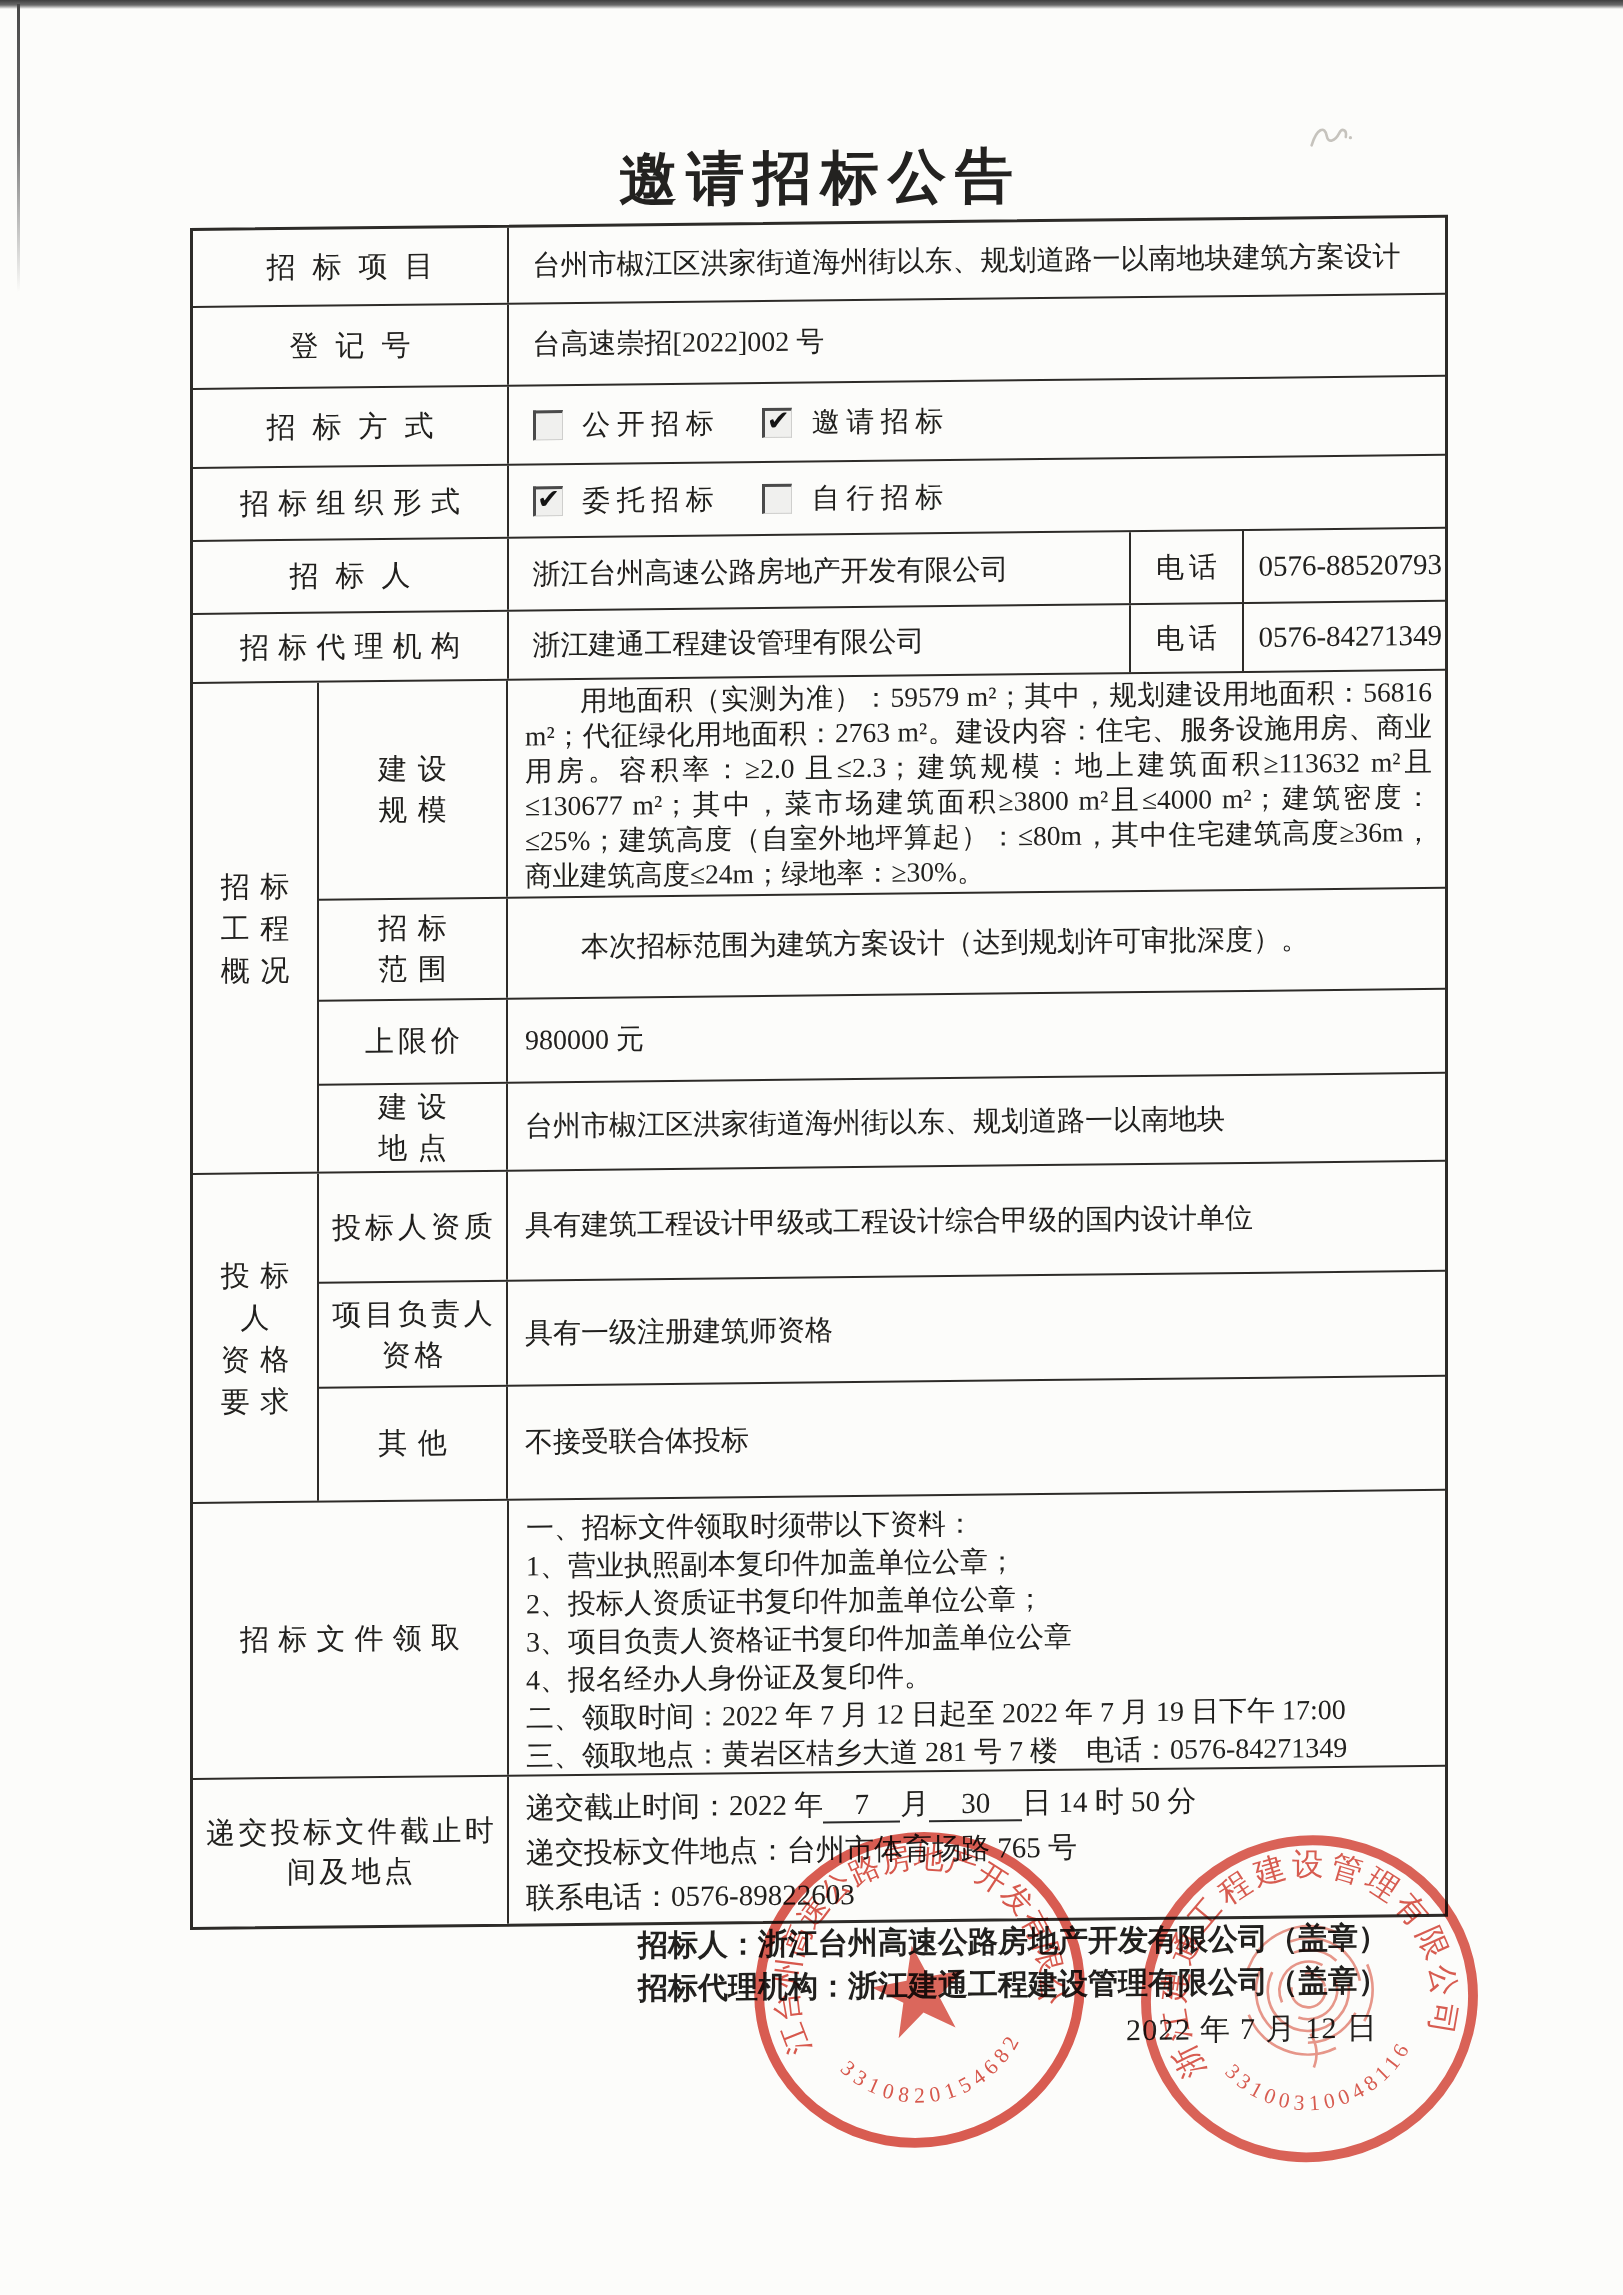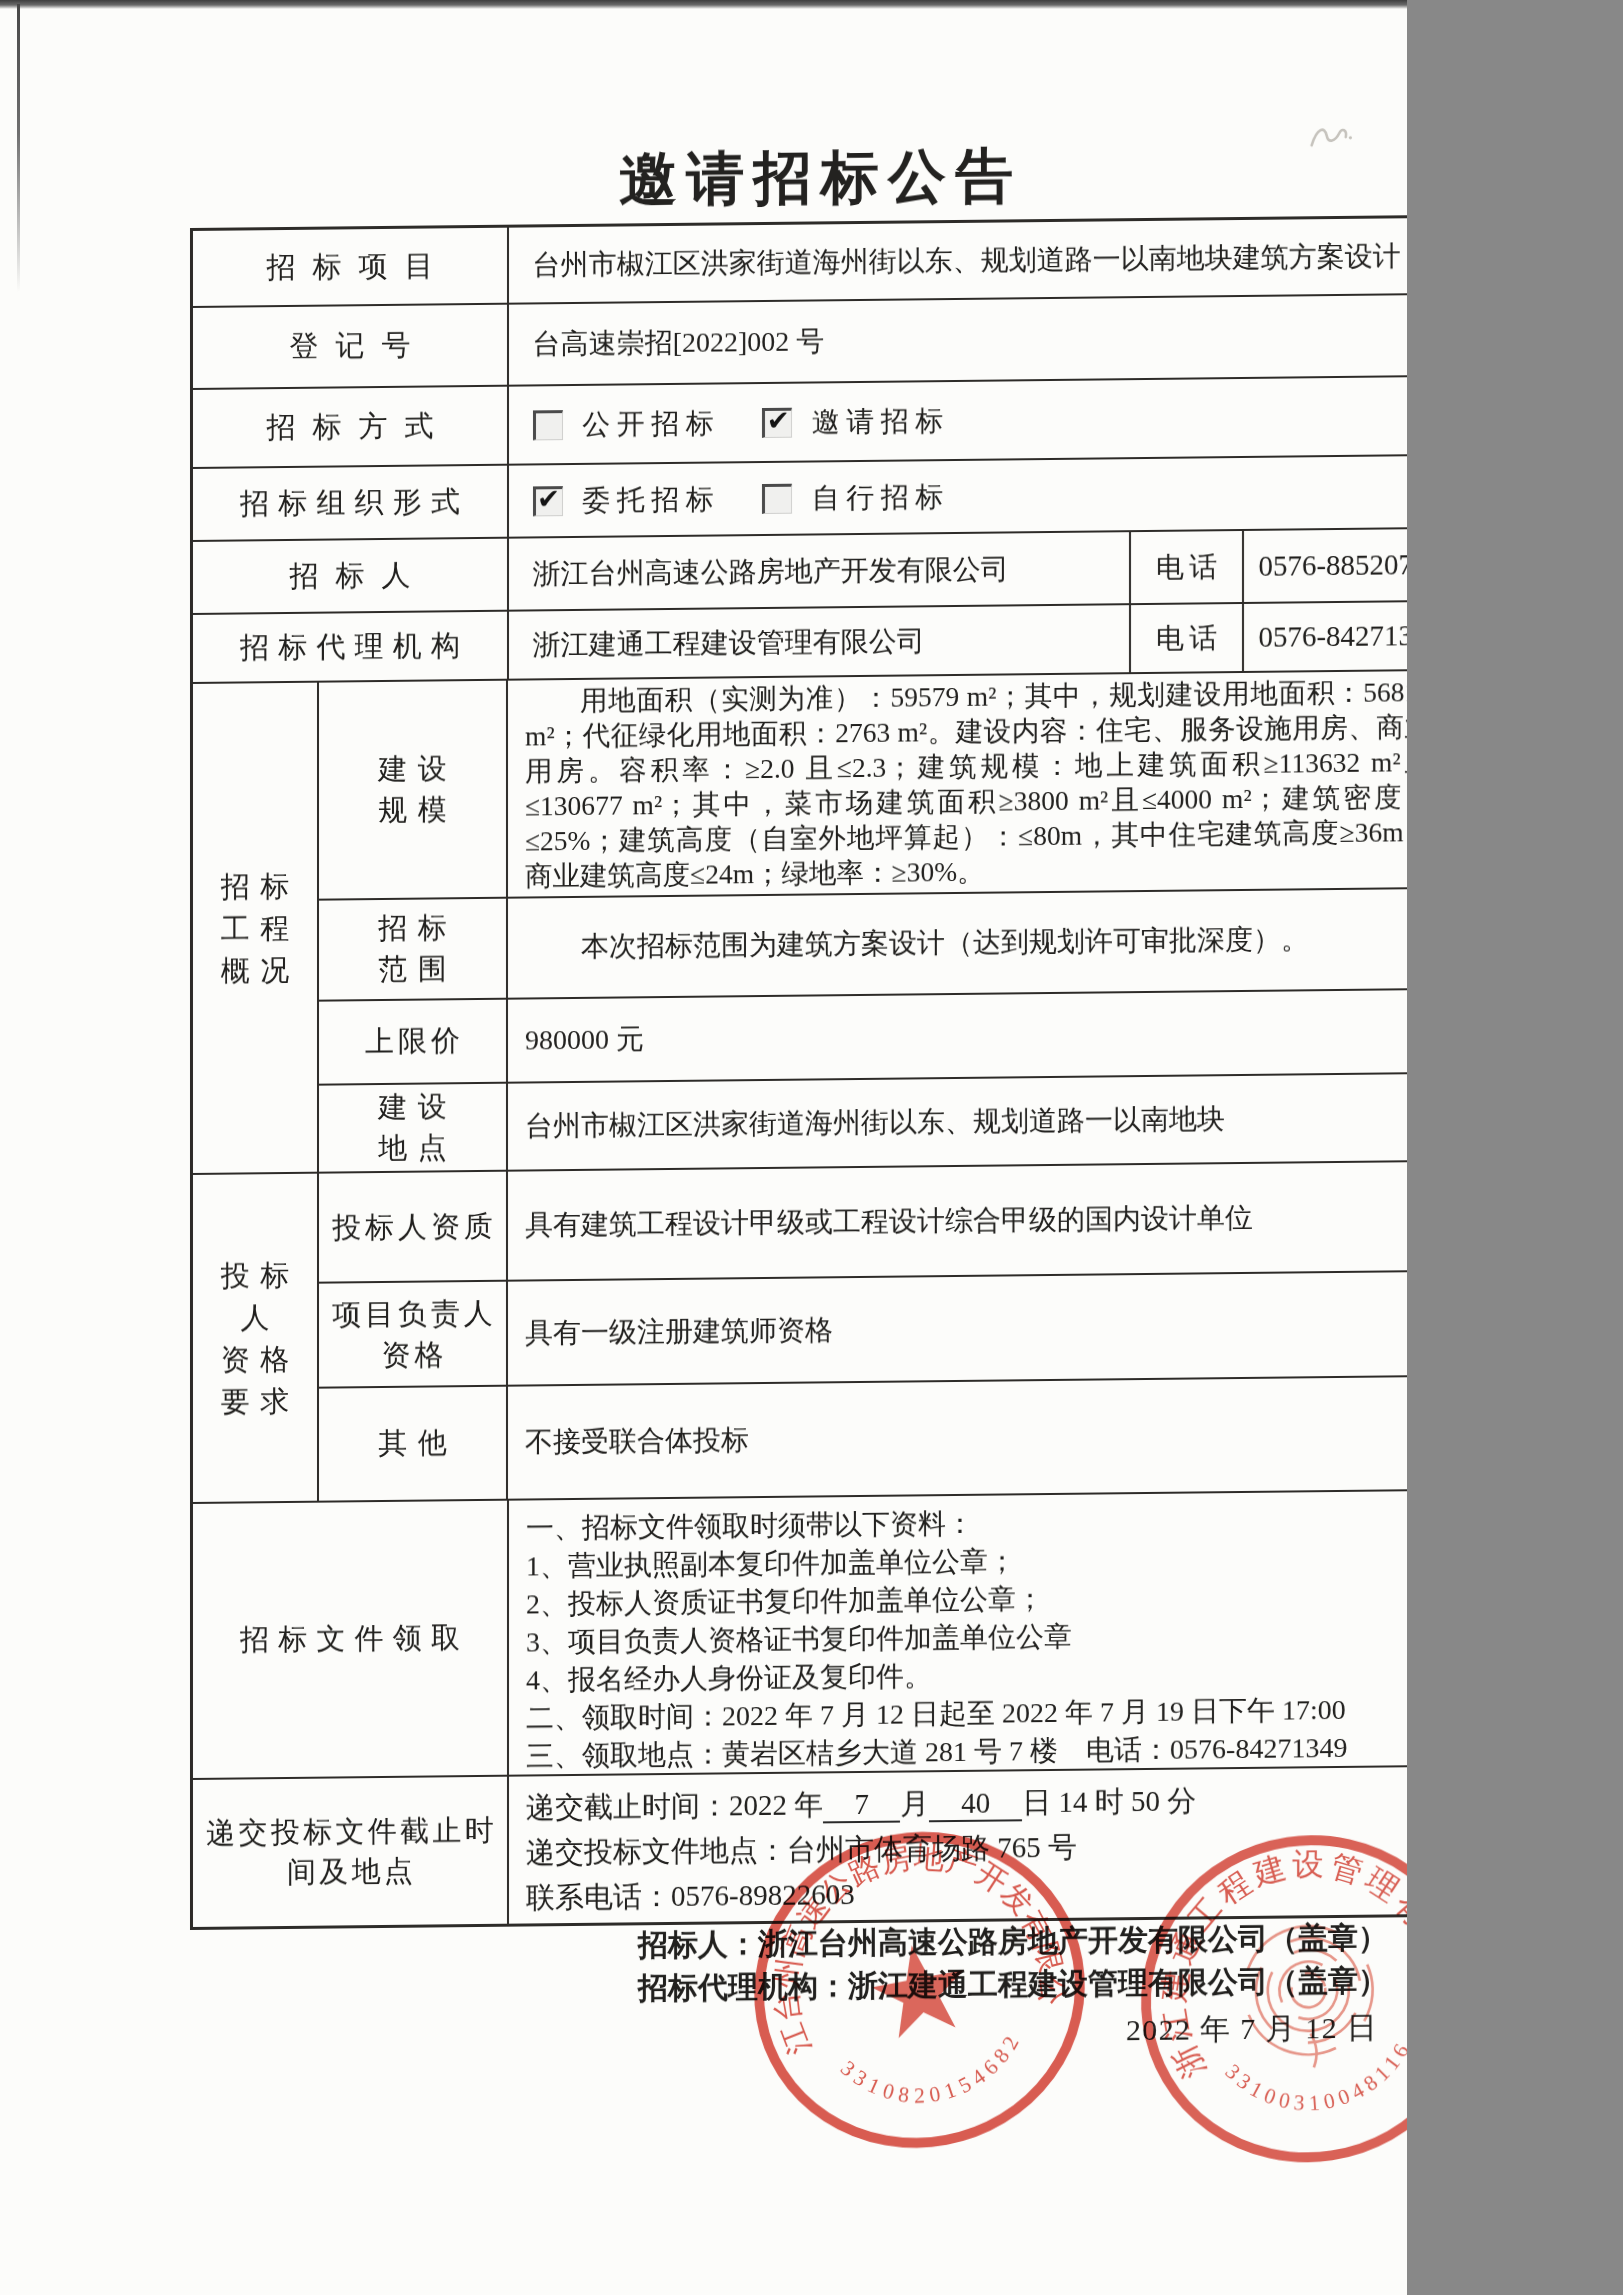--- a/index.html
+++ b/index.html
@@ -4,21 +4,21 @@
 <style>
   :root{
     --ink:#21201e;
     --line:#2d2b28;
     --red:#cf372a;
     --paper:#fcfcfa;
   }
   html,body{margin:0;padding:0;background:#888;}
   .page{
     position:relative;
-    width:1407px;height:2295px;
+    width:1623px;height:2295px;
     background:var(--paper);
     overflow:hidden;
     font-family:"Liberation Serif","DejaVu Serif",serif;
     color:var(--ink);
   }
   
   .scan-band{position:absolute;top:0;left:0;width:1623px;height:9.2px;
     background:linear-gradient(to bottom,#3e3e3e 0%,#6a6a6a 55%,rgba(120,120,120,0) 100%);}
   .scan-line{position:absolute;top:3.9px;left:17px;width:3.3px;height:288px;
     background:linear-gradient(to bottom,#474747 0%,#6f6f6f 45%,rgba(130,130,130,0) 100%);}
@@ -272,21 +272,21 @@
       </div>
 
       <div class="tr" style="height:149px">
         <div class="c-label sp-s">
           <div>
             <span style="display:block">递交投标文件截止时</span>
             <span style="display:block">间及地点</span>
           </div>
         </div>
         <div class="sub-lines">
-          <div class="sub-line"><span>递交截止时间：2022 年</span><span class="uline u1">7</span><span>月</span><span class="uline u2">40</span><span>日 14 时 50 分</span></div>
+          <div class="sub-line"><span>递交截止时间：2022 年</span><span class="uline u1">7</span><span>月</span><span class="uline u2">30</span><span>日 14 时 50 分</span></div>
           <div class="sub-line">递交投标文件地点：台州市体育场路 765 号</div>
           <div class="sub-line">联系电话：0576-89822603</div>
         </div>
       </div>
 
     </div>
 
     <div class="footer">
       <div class="fbold">招标人：浙江台州高速公路房地产开发有限公司（盖章）</div>
       <div class="fbold">招标代理机构：浙江建通工程建设管理有限公司（盖章）</div>

